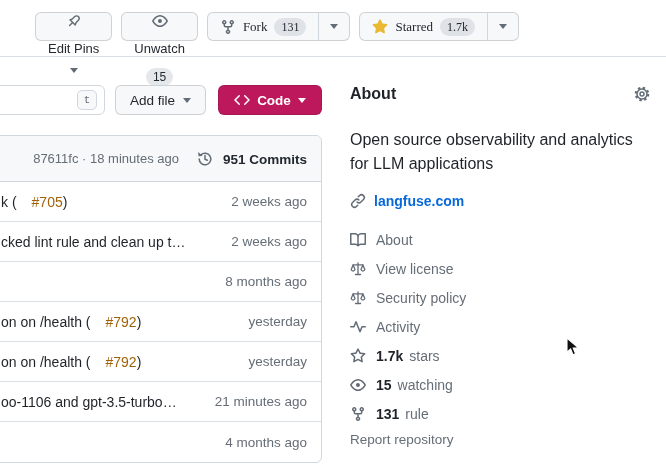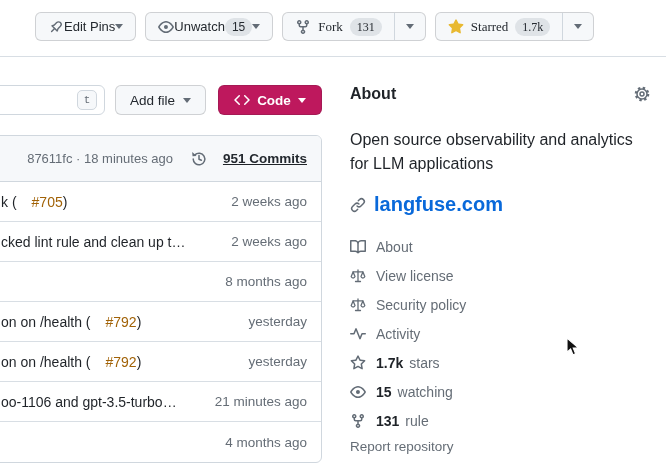--- a/index.html
+++ b/index.html
@@ -3,58 +3,58 @@
 <meta charset="utf-8">
 <style>
   * { box-sizing: border-box; margin: 0; padding: 0; }
   html, body { width: 666px; height: 468px; overflow: hidden; }
   body { font-family: "Liberation Sans", "DejaVu Sans", sans-serif; background: #ffffff; color: #1f2328; }
   .screen { position: relative; width: 666px; height: 468px; overflow: hidden; background: #fff; }
 
   
   .top-actions { position: absolute; top: 12px; left: 35px; display: flex; gap: 9px; align-items: stretch; }
   .gh-btn, .gh-split { background: #f6f8fa; border: 1px solid rgba(31,35,40,0.18); border-radius: 6px; height: 29px; }
-  .gh-btn { display: flex; align-items: center; gap: 0; padding: 0 12px; font-size: 13px; font-weight: 500; color: #24292f; cursor: pointer; font-family: inherit; }
+  .gh-btn { display: flex; align-items: center; gap: 12px; padding: 0 12px; font-size: 13px; font-weight: 500; color: #24292f; cursor: pointer; font-family: inherit; flex-direction: column; }
   .gh-split { display: flex; overflow: hidden; }
   .gh-split .seg { background: transparent; border: none; display: flex; align-items: center; gap: 7px; padding: 0 12px; font-size: 13px; font-weight: 500; color: #24292f; cursor: pointer; font-family: Liberation Serif, serif; }
   .gh-split .seg.caret-seg { border-left: 1px solid #d0d7de; padding: 0 11px; }
   .counter { background: rgba(175,184,193,0.33); border-radius: 2em; padding: 0 7px; font-size: 12px; font-weight: 500; line-height: 18px; height: 18px; color: #24292f; }
   .caret { width: 0; height: 0; border-left: 4px solid transparent; border-right: 4px solid transparent; border-top: 5px solid #636c76; display: inline-block; }
   .icon16 { width: 16px; height: 16px; display: inline-flex; flex: none; }
 
   .top-divider { position: absolute; top: 56px; left: 0; width: 666px; height: 1px; background: #d8dee4; }
 
   
   .goto-input { position: absolute; top: 85px; left: -80px; width: 185px; height: 30px; background: #fff; border: 1px solid #d0d7de; border-radius: 6px; cursor: text; }
   .goto-input .kbd { position: absolute; right: 7px; top: 4px; width: 20px; height: 20px; border: 1px solid #d0d7de; background: #f6f8fa; border-radius: 5px; font-size: 11px; color: #656d76; display: flex; align-items: center; justify-content: center; font-family: "Liberation Mono", monospace; }
   .add-file-btn { position: absolute; top: 85px; left: 115px; height: 30px; display: flex; align-items: center; gap: 8px; padding: 0 14px; background: #f6f8fa; border: 1px solid rgba(31,35,40,0.18); border-radius: 6px; font-size: 13.5px; font-weight: 500; color: #24292f; cursor: pointer; font-family: inherit; }
   .code-btn { position: absolute; top: 85px; left: 218px; width: 104px; height: 30px; display: flex; align-items: center; justify-content: center; gap: 7px; background: #be185d; border: 1px solid rgba(27,31,36,0.15); border-radius: 6px; font-size: 13.5px; font-weight: 600; color: #ffffff; cursor: pointer; font-family: inherit; }
   .code-btn .caret { border-top-color: #ffffff; }
 
   
   .file-table { position: absolute; top: 135px; left: -30px; width: 352px; border: 1px solid #d0d7de; border-radius: 6px; background: #fff; }
   .commit-bar { height: 46px; background: #f6f8fa; border-bottom: 1px solid #d0d7de; border-radius: 5px 5px 0 0; display: flex; align-items: center; justify-content: flex-end; gap: 18px; padding-right: 14px; }
   .commit-meta { font-size: 13px; color: #656d76; white-space: nowrap; cursor: pointer; }
-  .commits-link { display: flex; align-items: center; gap: 16px; cursor: pointer; text-decoration: underline; }
+  .commits-link { display: flex; align-items: flex-end; gap: 10px; cursor: pointer; }
   .commits-link .count { font-size: 13.5px; font-weight: 700; color: #24292f; white-space: nowrap; }
   .file-row { height: 40px; display: flex; align-items: center; justify-content: space-between; padding: 0 14px 0 30px; border-bottom: 1px solid #d8dee4; }
   .file-row:first-of-type { height: 45px; }
   .file-row:last-of-type { border-bottom: none; }
   .file-row .msg { font-size: 14px; color: #1f2328; white-space: nowrap; overflow: hidden; cursor: pointer; }
   .issue-link { color: #a16207; text-decoration: none; cursor: pointer; margin-left: 15px; }
   .file-row .date { font-size: 13.5px; color: #656d76; white-space: nowrap; margin-left: 8px; }
 
   
   .about { position: absolute; top: 84px; left: 350px; width: 300px; }
   .about-head { display: flex; align-items: center; justify-content: space-between; }
   .about-title { font-size: 16px; font-weight: 700; color: #1f2328; line-height: 20px; }
   .gear-btn { background: none; border: none; cursor: pointer; padding: 0; display: flex; }
   .about-desc { margin-top: 24px; font-size: 16px; line-height: 24px; color: #1f2328; }
   .website-row { margin-top: 17px; display: flex; align-items: center; gap: 8px; cursor: pointer; }
-  .website-row a { font-size: 20px; font-weight: 600; color: #0969da; text-decoration: none; }
+  .website-row a { font-size: 14px; font-weight: 600; color: #0969da; text-decoration: none; }
   .meta-list { margin-top: 16px; list-style: none; }
   .meta-list li { height: 29px; display: flex; align-items: center; gap: 10px; font-size: 14px; color: #656d76; cursor: pointer; }
   .meta-list li strong { color: #1f2328; font-weight: 600; margin-right: -4px; }
   .report-link { margin-top: 4px; font-size: 13.5px; color: #656d76; cursor: pointer; }
 
   .mouse-cursor { position: absolute; left: 566px; top: 337px; pointer-events: none; }
 </style>
 </head>
 <body>
 

